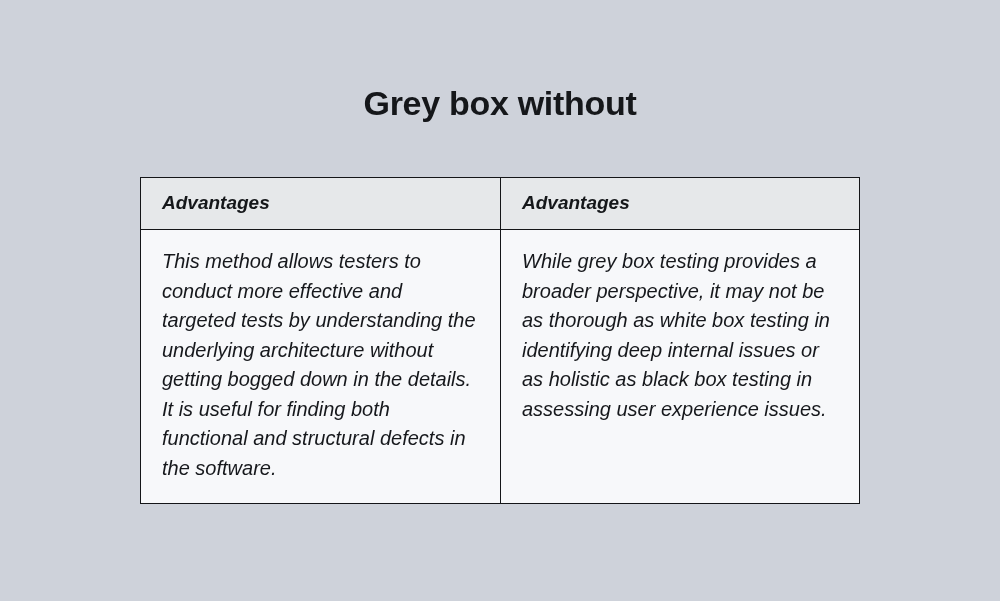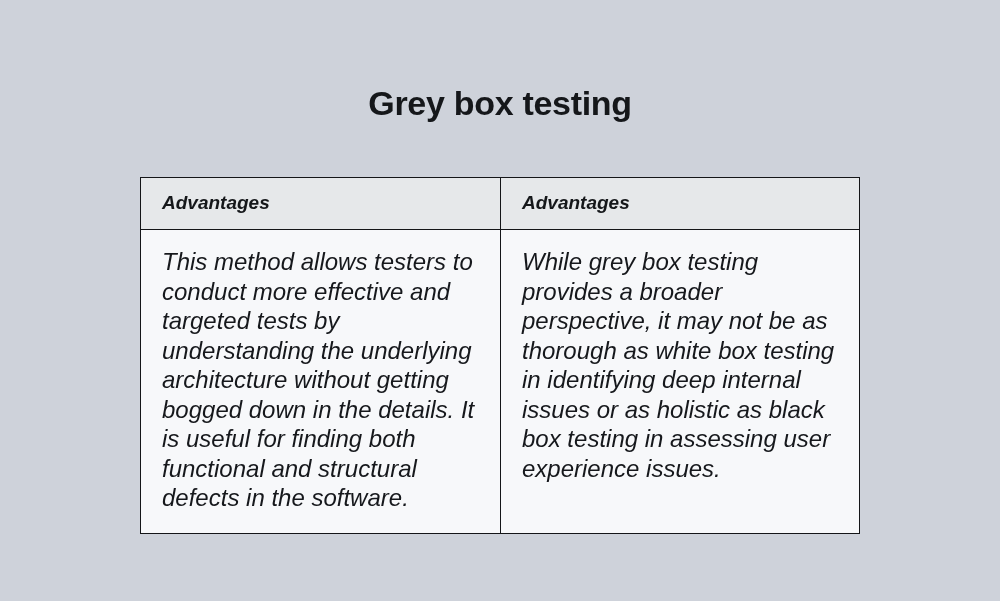--- a/index.html
+++ b/index.html
@@ -51,32 +51,32 @@
     background: #e6e8ea;
     padding: 14px 20px 15px 21px;
     font-size: 19px;
     font-weight: bold;
     color: #15171a;
     line-height: 22px;
   }
   .comparison-table td {
     background: #f7f8fa;
     padding: 17px 22px 20px 21px;
-    font-size: 24px;
+    font-size: 20px;
     font-weight: normal;
     color: #16181c;
     line-height: 29.5px;
   }
 </style>
 </head>
 <body>
 
 <div class="page">
 
-  <div class="page-title">Grey box testing</div>
+  <div class="page-title">Grey box without</div>
 
   <table class="comparison-table">
     <colgroup>
       <col class="col-left">
       <col class="col-right">
     </colgroup>
     <thead>
       <tr>
         <th>Advantages</th>
         <th>Advantages</th>

